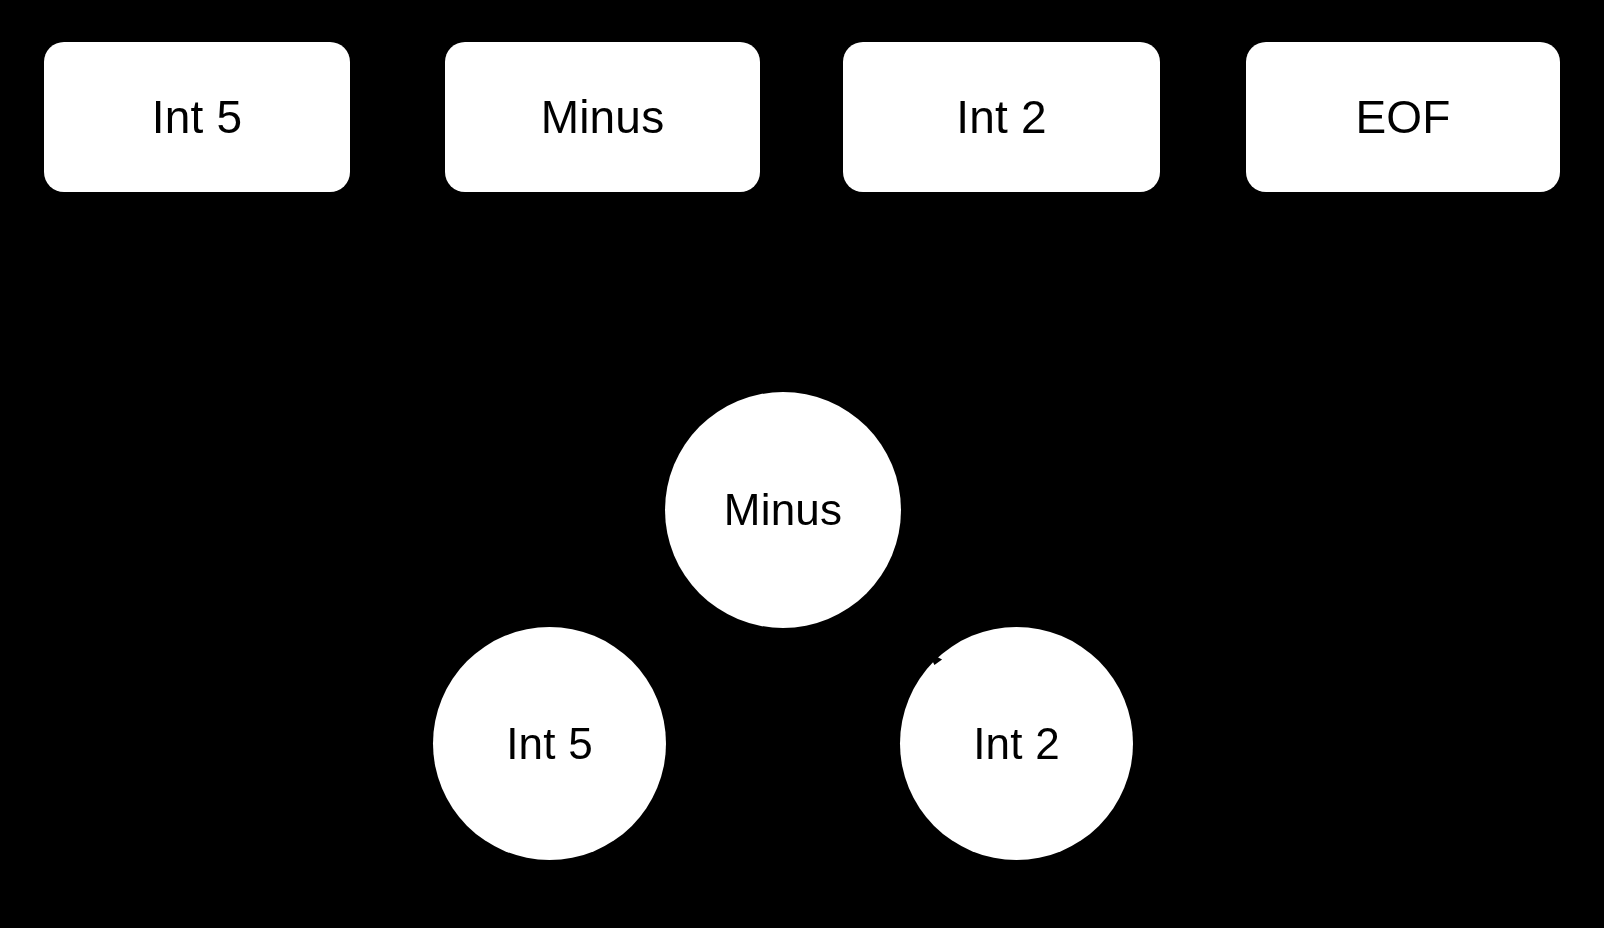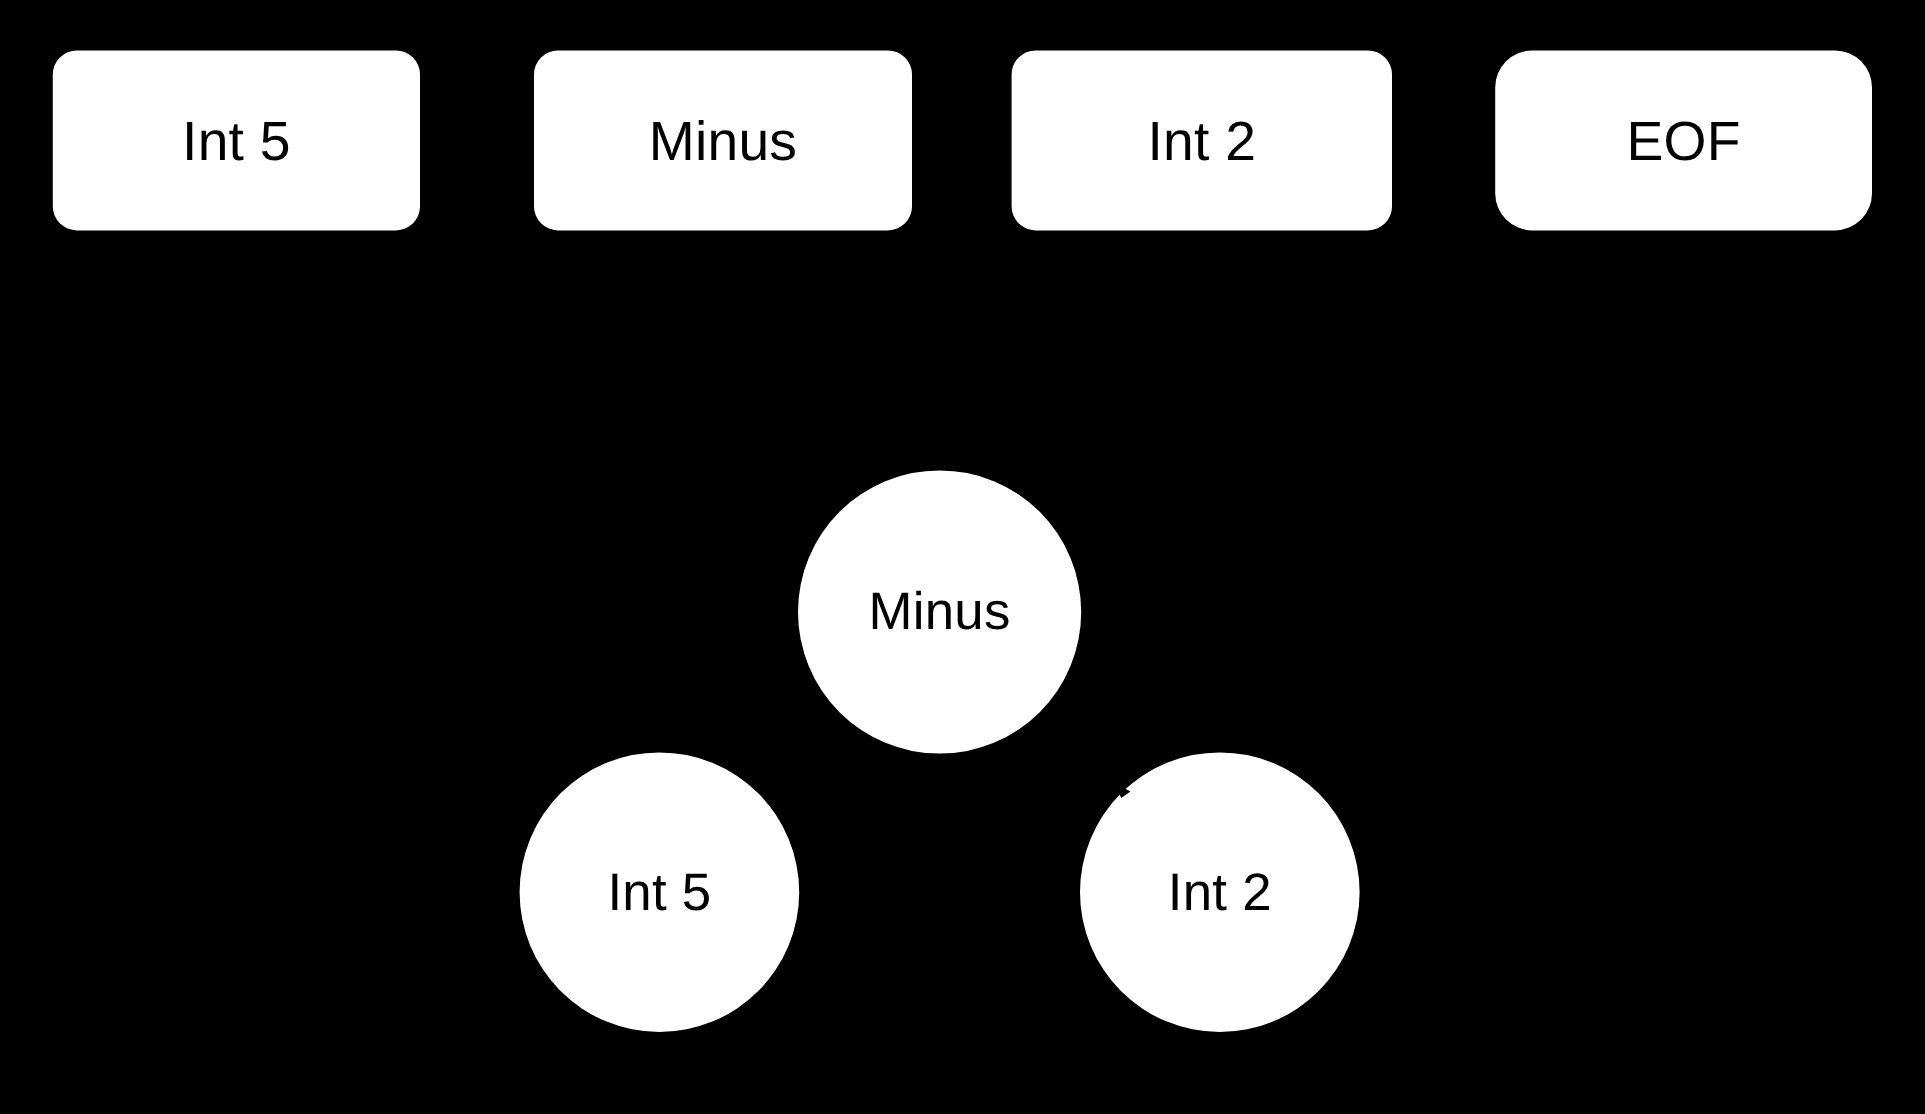--- a/index.html
+++ b/index.html
@@ -41,21 +41,21 @@
   .token-box .token-label {
     font-size: 46px;
     line-height: 1;
     color: #000000;
     letter-spacing: 0.2px;
     white-space: nowrap;
   }
   #token-0 { left: 44px;   width: 306px; }
   #token-1 { left: 445px;  width: 315px; }
   #token-2 { left: 843px;  width: 317px; }
-  #token-3 { left: 1246px; width: 314px; border-radius: 31px; }
+  #token-3 { left: 1246px; width: 314px; }
 
   
   .ast {
     position: absolute;
     left: 0;
     top: 0;
     width: 1604px;
     height: 928px;
   }
   .ast-node {

